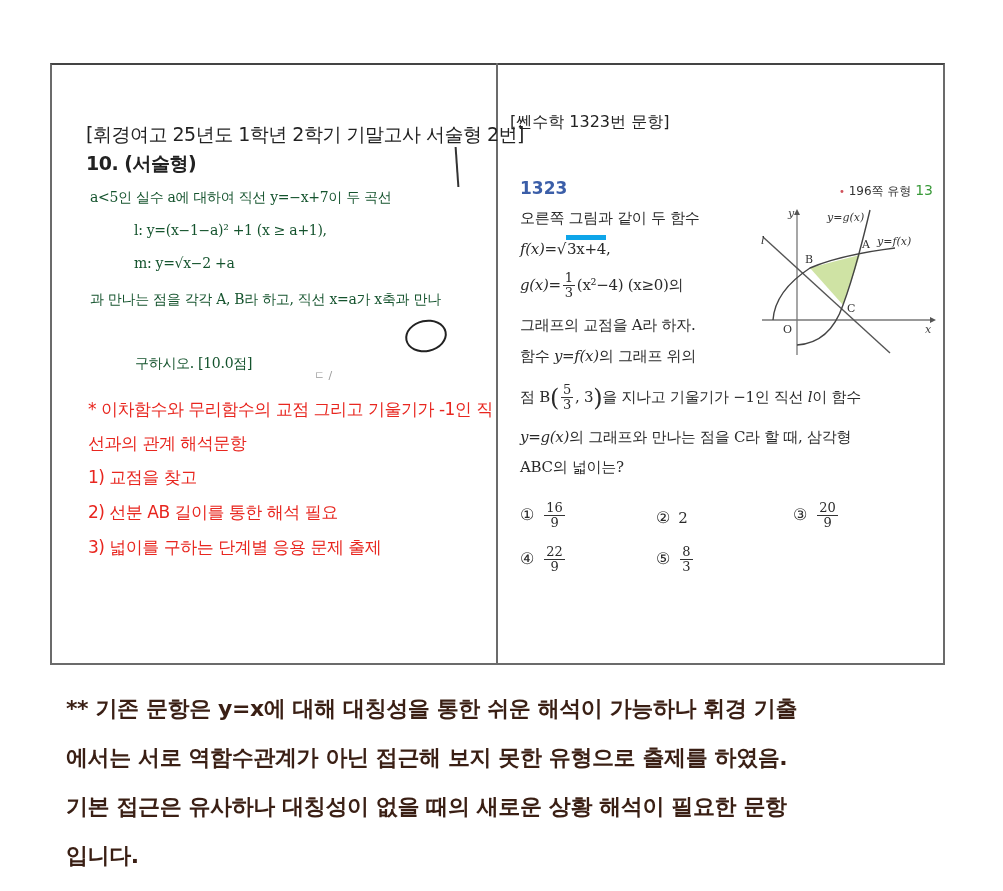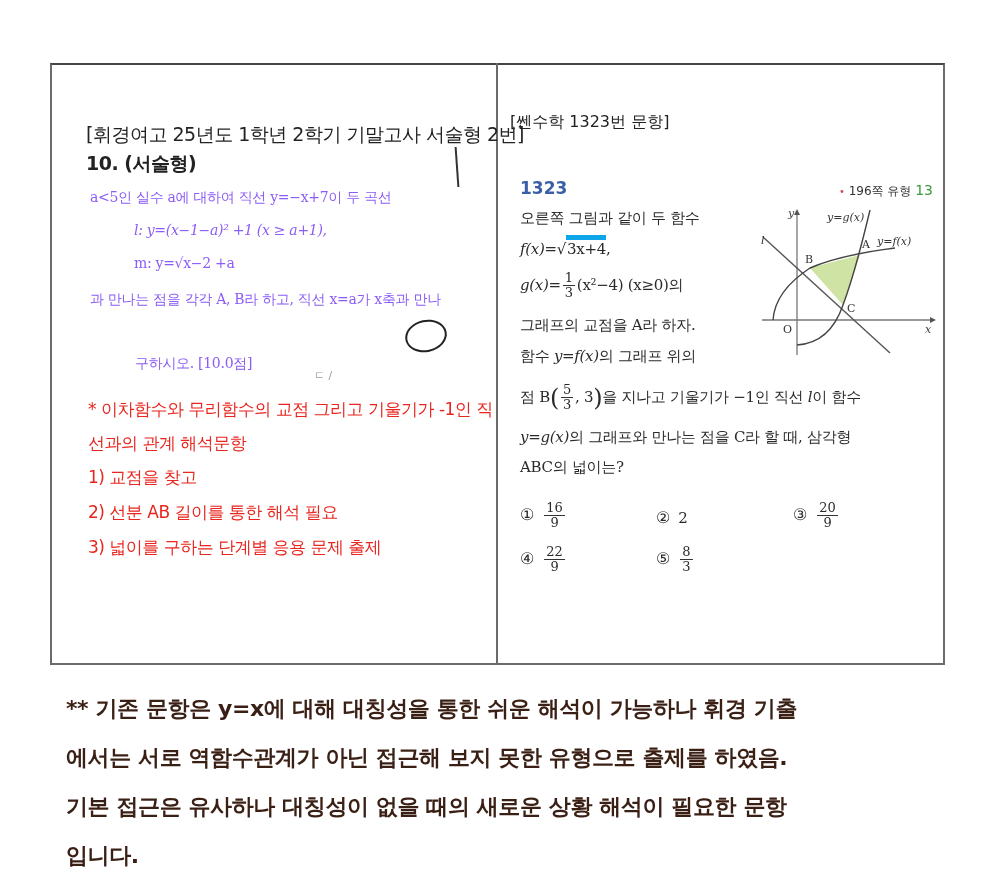--- a/index.html
+++ b/index.html
@@ -66,21 +66,21 @@
       top: 82px;
       width: 2px;
       height: 40px;
       background: #333;
       transform: rotate(-4deg);
     }
     .l-body {
       position: absolute;
       left: 38px;
       font-size: 14px;
-      color: #8b5cf6;
+      color: #14532d;
       font-family: "DejaVu Serif", serif;
       white-space: nowrap;
       letter-spacing: -0.3px;
     }
     .l-indent { left: 82px; }
     .circle-mark {
       position: absolute;
       left: 353px;
       top: 255px;
       width: 38px;
@@ -200,21 +200,21 @@
 
 <div class="frame"></div>
 <div class="divider"></div>
 
 <section class="left">
   <div class="l-title">[휘경여고 25년도 1학년 2학기 기말고사 서술형 2번]</div>
   <div class="l-num">10. (서술형)</div>
   <div class="l-scanmark"></div>
 
   <div class="l-body" style="top:124px;">a&lt;5인 실수 a에 대하여 직선 y=−x+7이 두 곡선</div>
-  <div class="l-body l-indent" style="top:157px;font-style:italic;">l: y=(x−1−a)² +1 (x ≥ a+1),</div>
+  <div class="l-body l-indent" style="top:157px;">l: y=(x−1−a)² +1 (x ≥ a+1),</div>
   <div class="l-body l-indent" style="top:190px;">m: y=√x−2 +a</div>
   <div class="l-body" style="top:226px;">과 만나는 점을 각각 A, B라 하고, 직선 x=a가 x축과 만나</div>
   <div class="circle-mark"></div>
   <div class="l-body" style="top:290px;margin-left:45px;">구하시오. [10.0점]</div>
   <div class="stray-mark">ㄷ /</div>
 
   <div class="red-text" style="top:333px;">* 이차함수와 무리함수의 교점 그리고 기울기가 -1인 직</div>
   <div class="red-text" style="top:367px;">선과의 관계 해석문항</div>
   <div class="red-text" style="top:401px;">1) 교점을 찾고</div>
   <div class="red-text" style="top:436px;">2) 선분 AB 길이를 통한 해석 필요</div>

